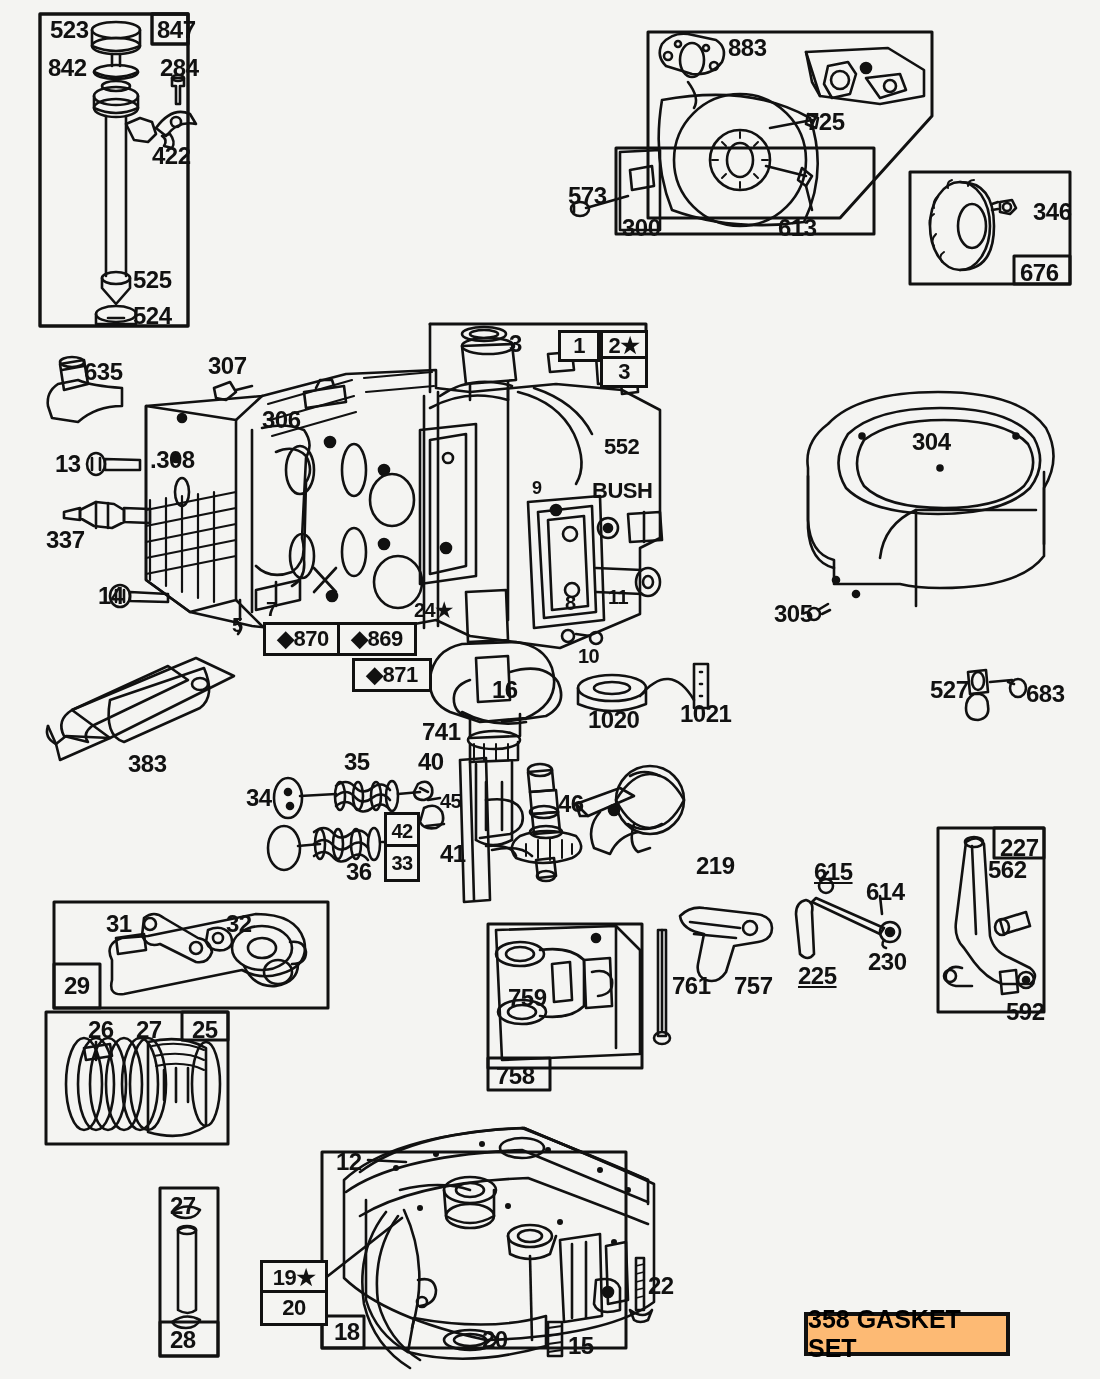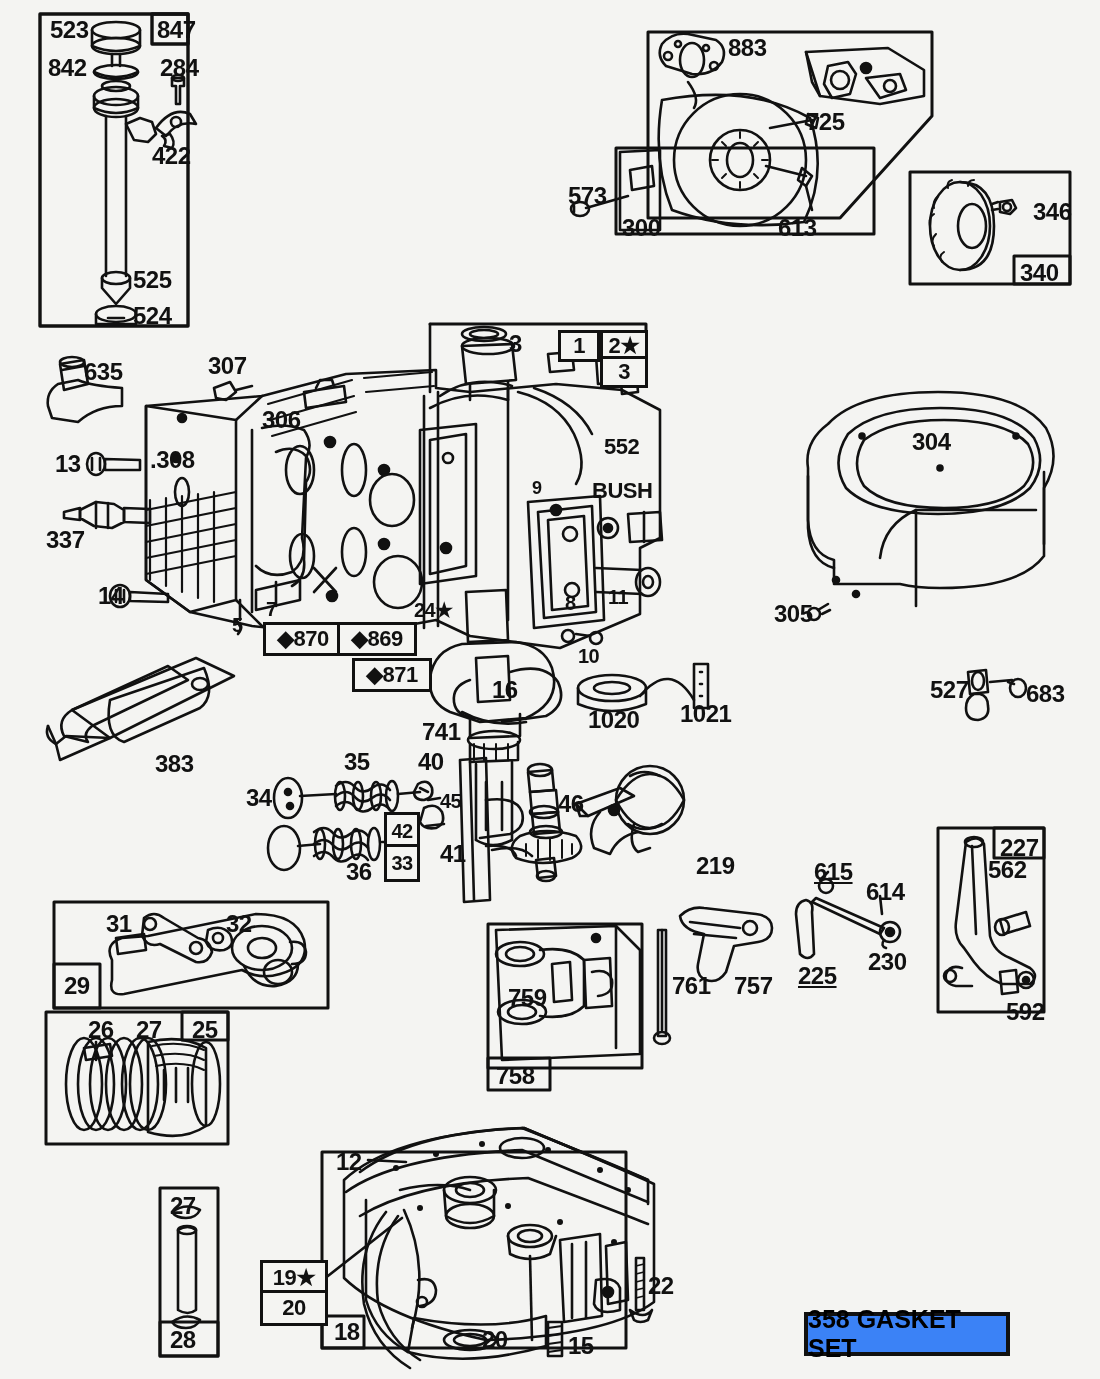--- a/index.html
+++ b/index.html
@@ -18,21 +18,21 @@
   .s22{font-size:22px;}
   .s20{font-size:20px;}
   .s18{font-size:18px;}
   .boxed{
     position:absolute;border:3px solid #111;background:#f4f4f2;
     display:flex;align-items:center;justify-content:center;
     font-weight:bold;color:#111;font-family:"Liberation Sans", sans-serif;
     letter-spacing:-0.5px;
   }
   .gasket{
-    position:absolute;border:4px solid #111;background:#3b82f6;
+    position:absolute;border:4px solid #111;background:#fdba74;
     display:flex;align-items:center;justify-content:center;
     font-size:25px;font-weight:bold;letter-spacing:0px;
   }
 </style>
 </head>
 <body>
 
 <div id="sheet">
 
 <svg id="art" viewBox="0 0 1100 1379">
@@ -520,21 +520,21 @@
 <div class="lbl s24" style="left:133px;top:266px;">525</div>
 <div class="lbl s24" style="left:133px;top:302px;">524</div>
 
 <div class="lbl s24" style="left:728px;top:34px;">883</div>
 <div class="lbl s24" style="left:806px;top:108px;">725</div>
 <div class="lbl s24" style="left:568px;top:182px;">573</div>
 <div class="lbl s24" style="left:622px;top:214px;">300</div>
 <div class="lbl s24" style="left:778px;top:214px;">613</div>
 
 <div class="lbl s24" style="left:1022px;top:198px;margin-left:11px;">346</div>
-<div class="lbl s24" style="left:1020px;top:259px;">340</div>
+<div class="lbl s24" style="left:1020px;top:259px;">676</div>
 
 <div class="lbl s24" style="left:912px;top:428px;">304</div>
 <div class="lbl s24" style="left:774px;top:600px;">305</div>
 
 <div class="lbl s24" style="left:84px;top:358px;">635</div>
 <div class="lbl s24" style="left:208px;top:352px;">307</div>
 <div class="lbl s24" style="left:262px;top:406px;">306</div>
 <div class="lbl s24" style="left:150px;top:446px;">.308</div>
 <div class="lbl s24" style="left:55px;top:450px;">13</div>
 <div class="lbl s24" style="left:46px;top:526px;">337</div>
@@ -556,21 +556,21 @@
 
 <div class="boxed" style="left:263px;top:622px;width:74px;height:28px;font-size:22px;">◆<span>870</span></div>
 <div class="boxed" style="left:337px;top:622px;width:74px;height:28px;font-size:22px;">◆<span>869</span></div>
 <div class="boxed" style="left:352px;top:658px;width:74px;height:28px;font-size:22px;">◆<span>871</span></div>
 
 <div class="lbl s24" style="left:492px;top:676px;">16</div>
 <div class="lbl s24" style="left:422px;top:718px;">741</div>
 <div class="lbl s24" style="left:588px;top:706px;">1020</div>
 <div class="lbl s24" style="left:680px;top:700px;">1021</div>
 
-<div class="lbl s24" style="left:128px;top:750px;margin-left:27px;">383</div>
+<div class="lbl s24" style="left:128px;top:750px;">383</div>
 
 <div class="lbl s24" style="left:246px;top:784px;">34</div>
 <div class="lbl s24" style="left:344px;top:748px;">35</div>
 <div class="lbl s24" style="left:418px;top:748px;">40</div>
 <div class="lbl s24" style="left:346px;top:858px;">36</div>
 <div class="lbl s24" style="left:440px;top:840px;">41</div>
 <div class="lbl s20" style="left:440px;top:790px;">45</div>
 <div class="lbl s24" style="left:558px;top:790px;">46</div>
 <div class="lbl s24" style="left:696px;top:852px;">219</div>
 <div class="boxed" style="left:384px;top:812px;width:30px;height:32px;font-size:20px;">42</div>

